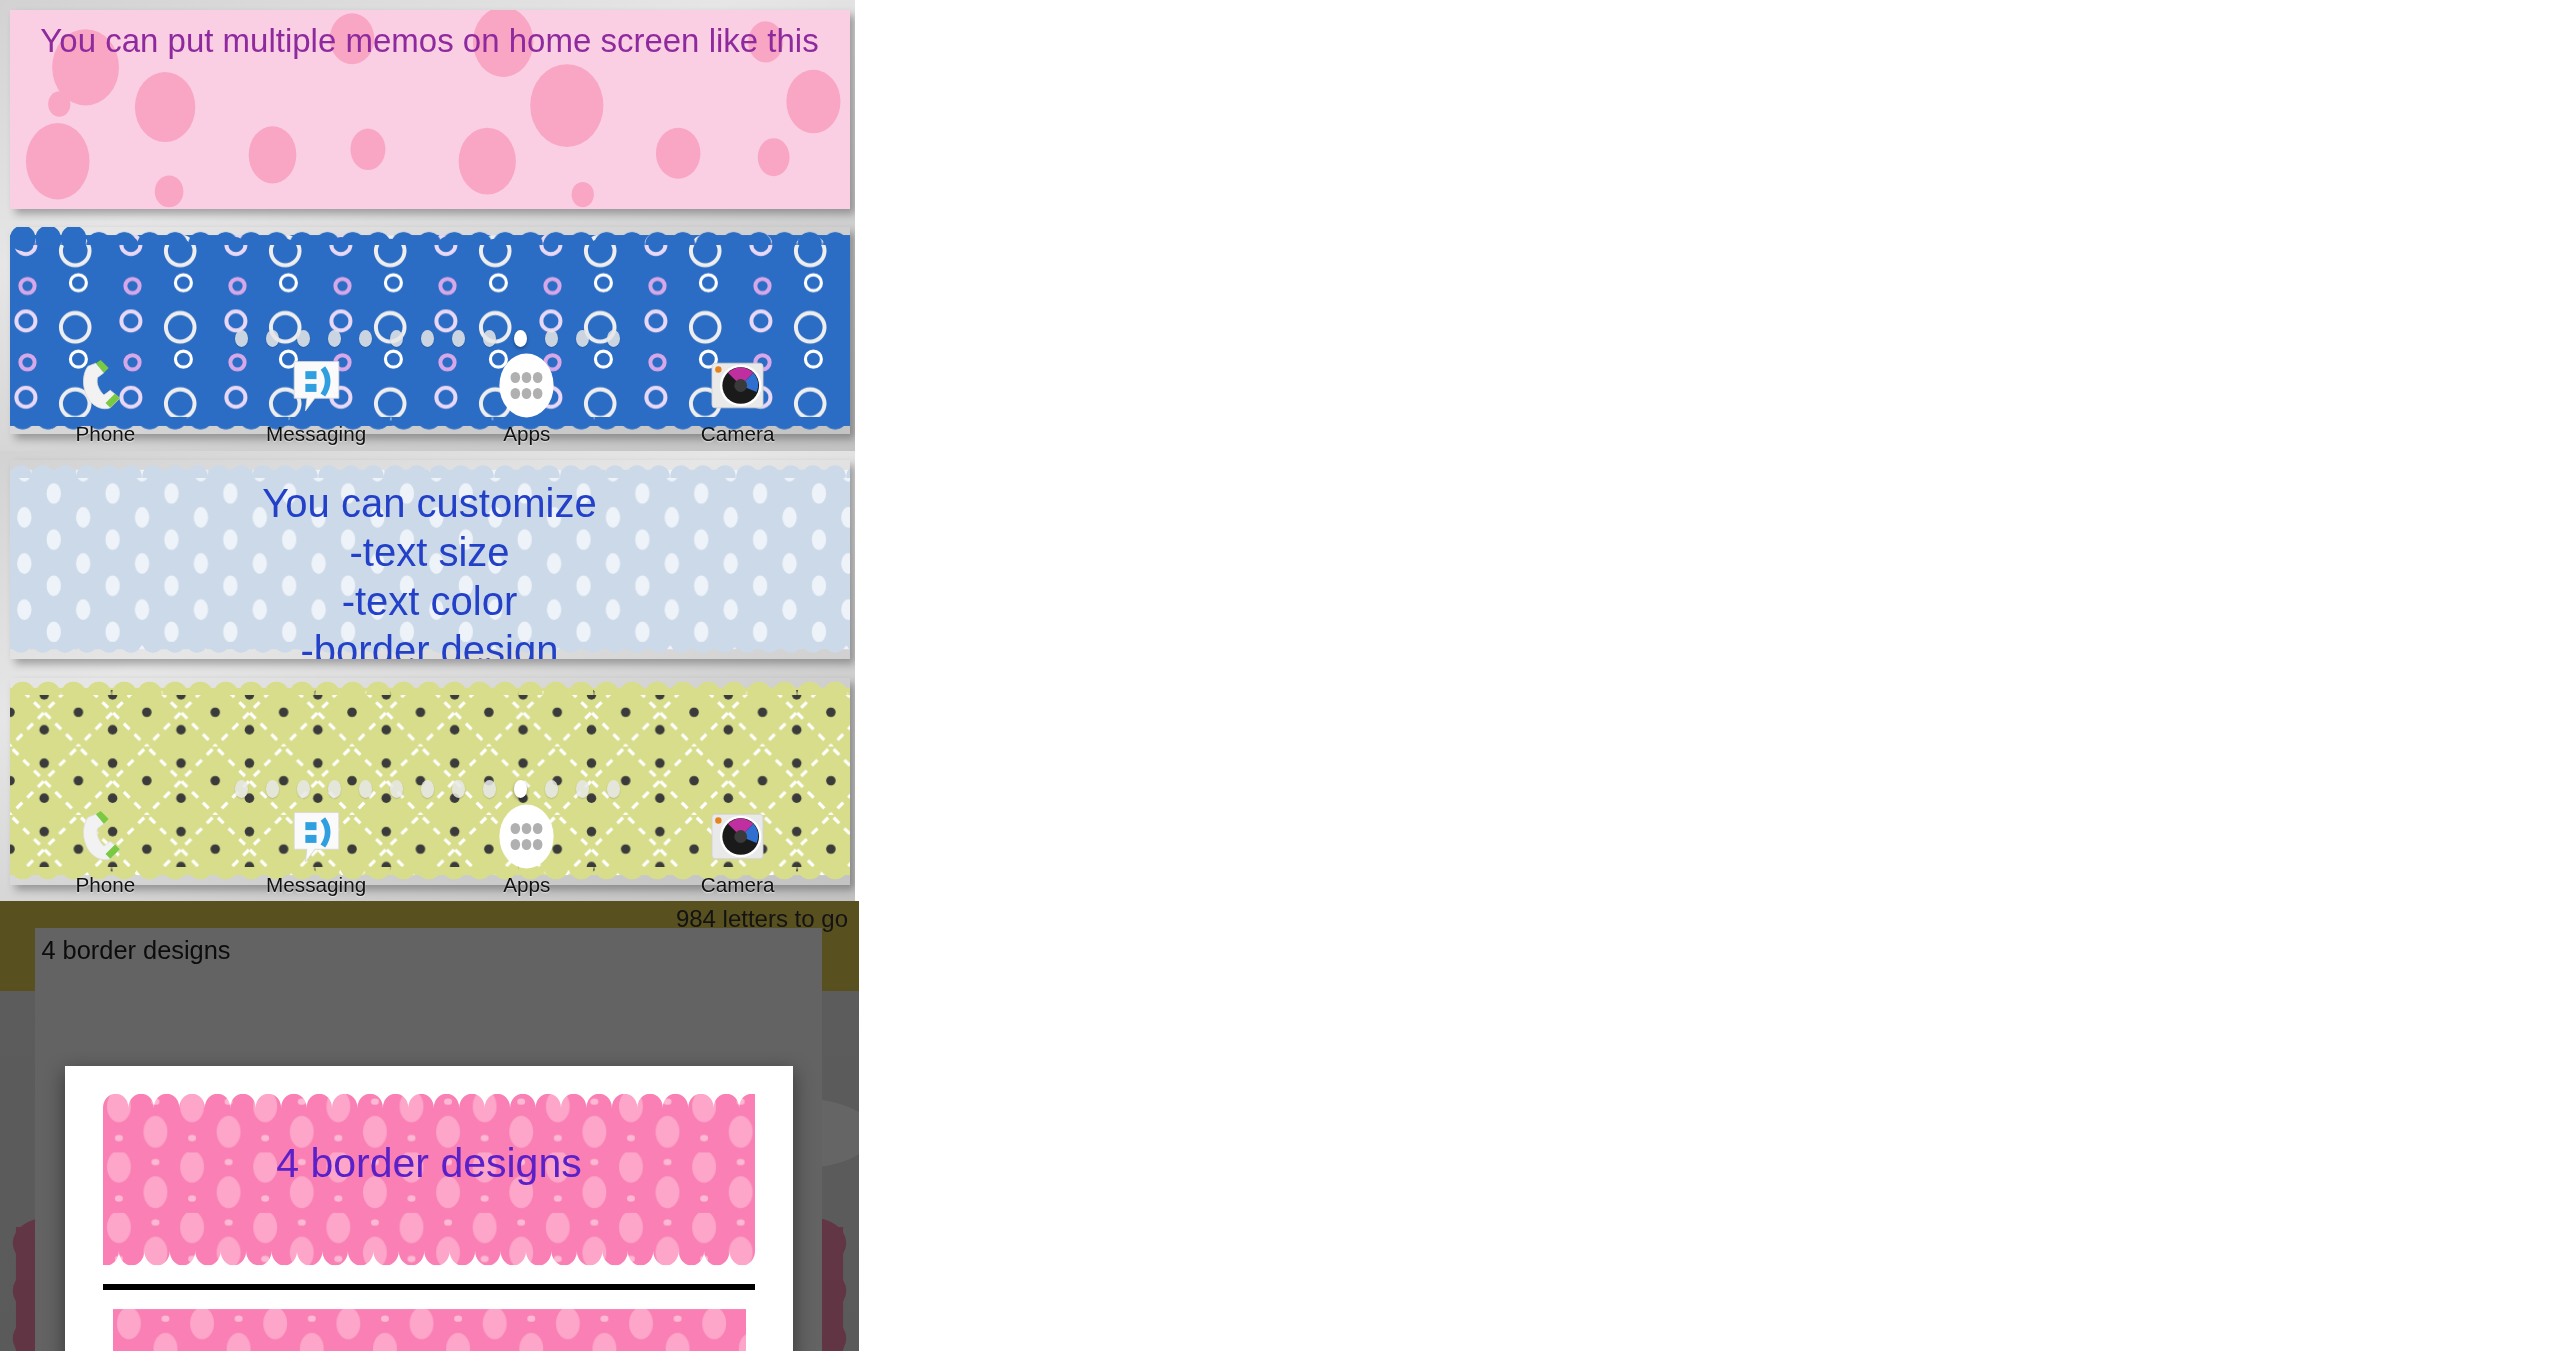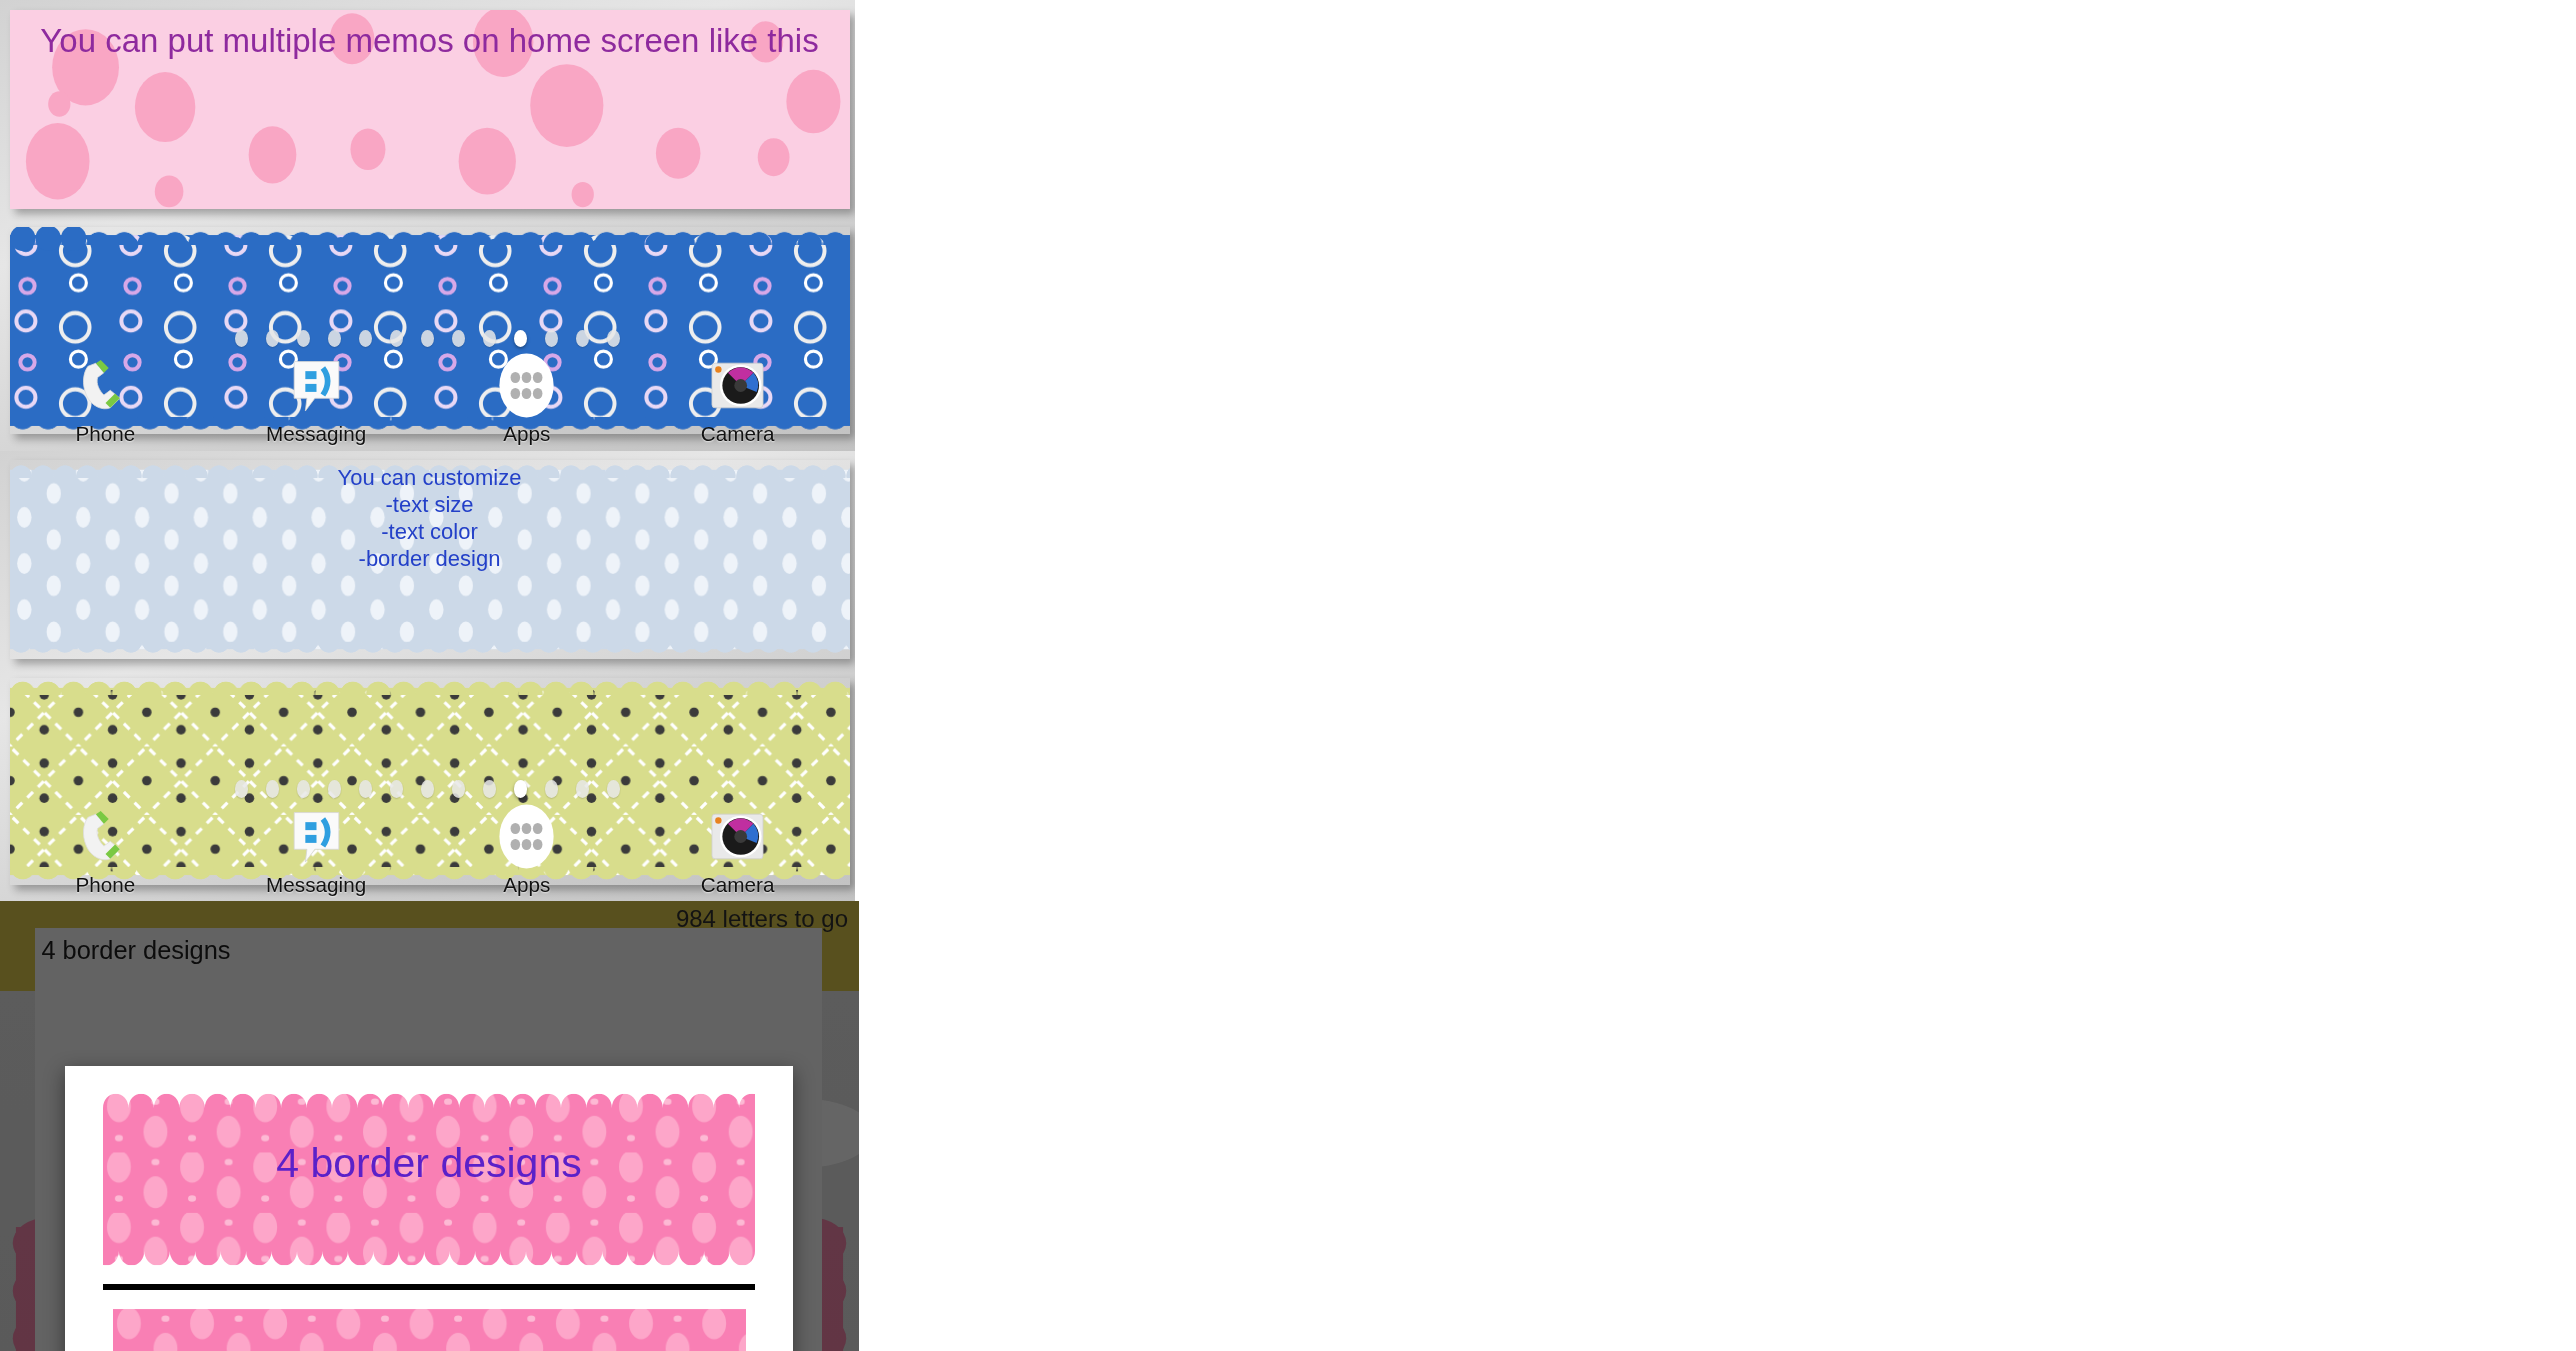--- a/index.html
+++ b/index.html
@@ -280,21 +280,21 @@
               <rect x="0" y="12" width="1056" height="226"></rect>
             </clipPath>
         </defs>
         <g clip-path="url(#clipP2)">
           <rect y="12" width="1056" height="226" fill="#ccd9e8"></rect>
           <rect y="12" width="1056" height="226" fill="url(#po)"></rect>
         </g>
       </svg>
       <div class="scallop-top" style="background-image:radial-gradient(circle at 11px 16px, #ccd9e8 10.3px, transparent 11px); background-size:22px 24px;"></div>
       <div class="scallop-bot" style="background-image:radial-gradient(circle at 11px 0px, #ccd9e8 10.3px, transparent 11px); background-size:22px 24px;"></div>
-      <div class="txt" id="m2txt" style="position:absolute;top:5px;left:0;right:0;font-size:22px;color:#2340c8;white-space:pre-line;">You can customize
+      <div class="txt" id="m2txt" style="position:absolute;top:19px;left:0;right:0;font-size:40px;color:#2340c8;white-space:pre-line;">You can customize
 -text size
 -text color
 -border design</div>
     </div>
 
     <div class="memo" style="top:227px;height:207px;">
       <svg width="840" height="207" style="position:absolute;inset:0;" viewBox="0 0 1056 260">
         <defs>
           <pattern id="lat" width="86" height="86" patternUnits="userSpaceOnUse">
             <rect width="86" height="86" fill="#d8dd8c"></rect>

